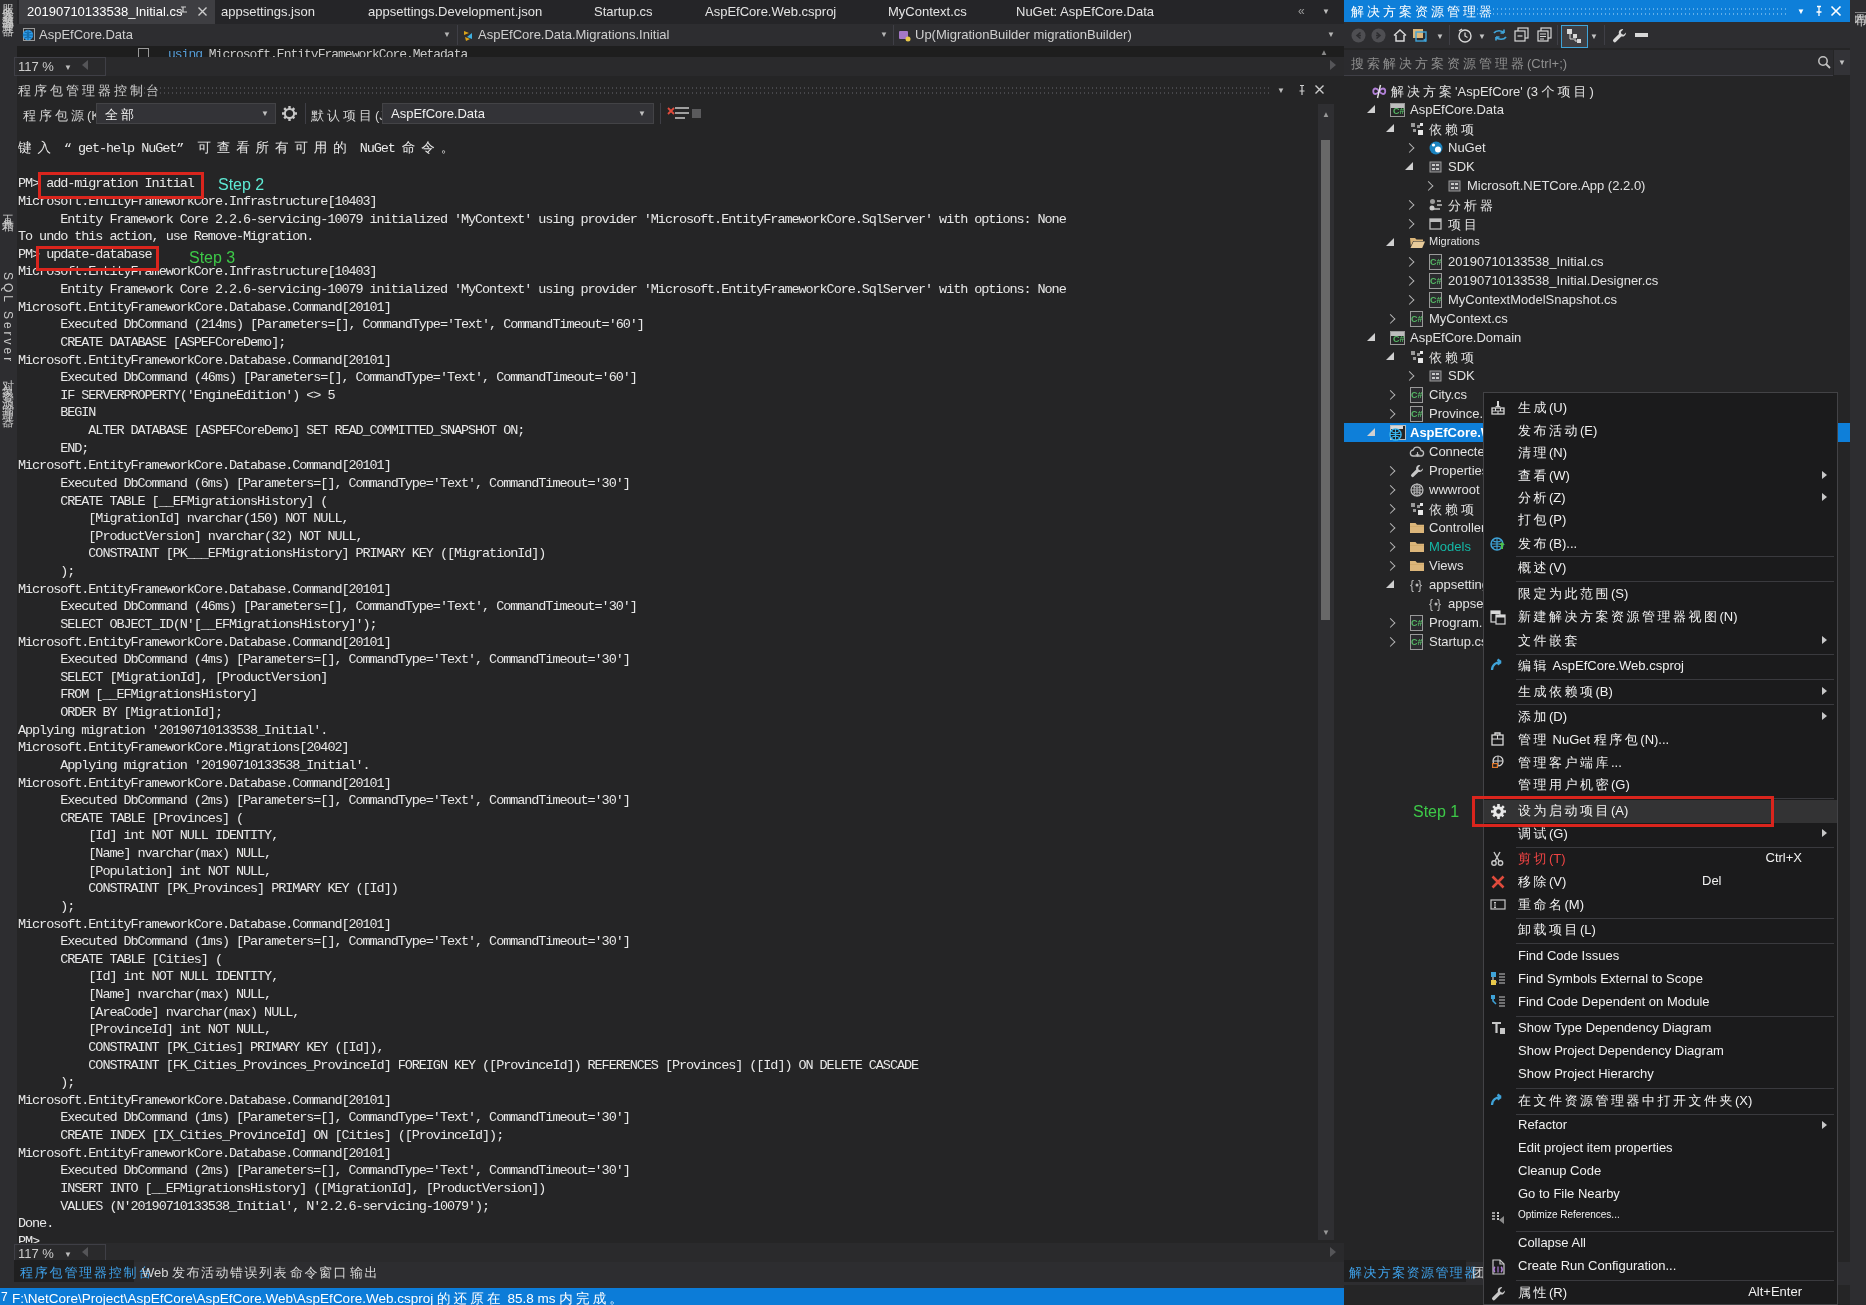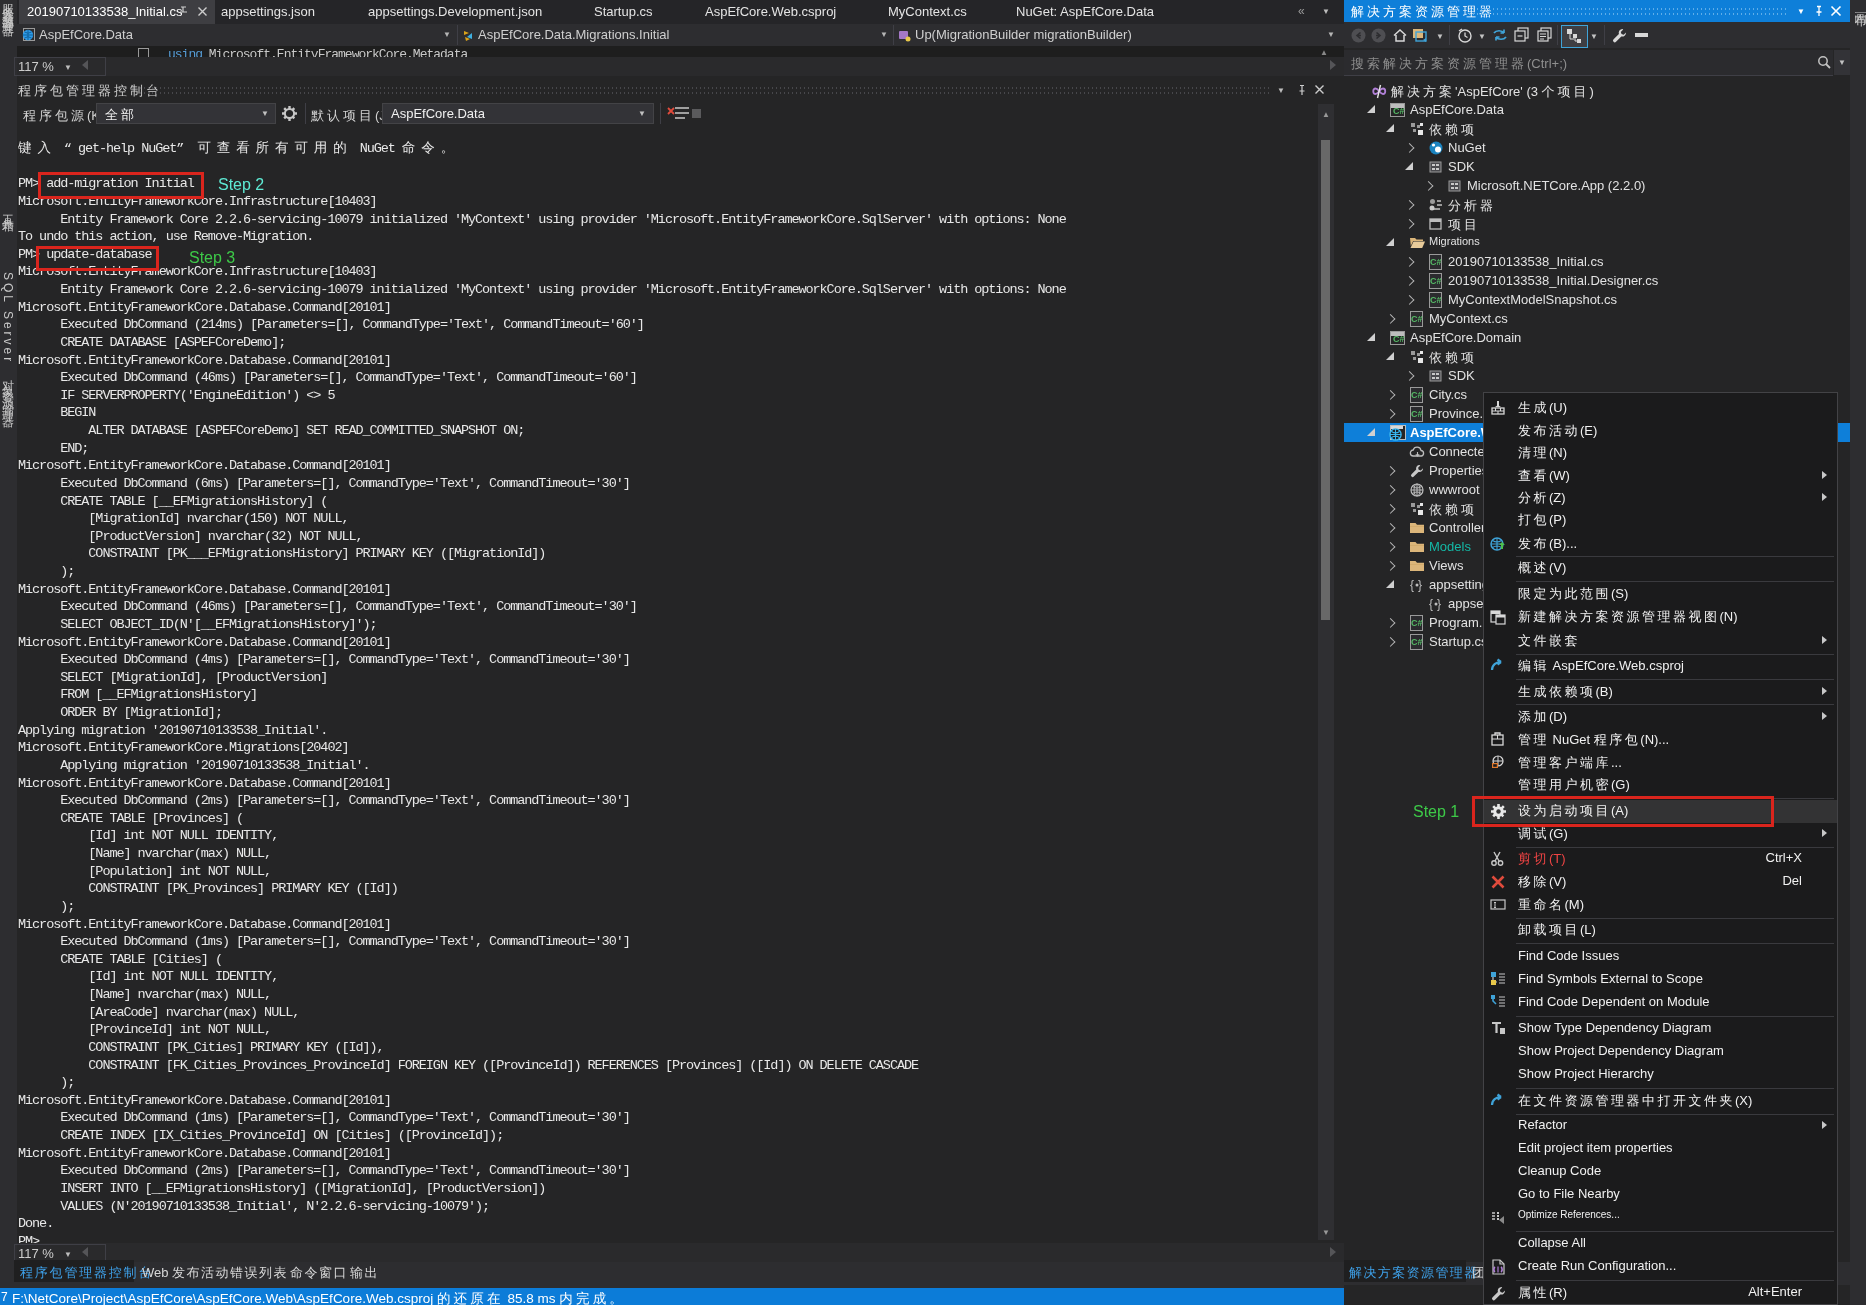--- a/index.html
+++ b/index.html
@@ -589,21 +589,21 @@
     <path d="M4 1l5 9M10 1L5 10" stroke="#c8c8c8" stroke-width="1.4" fill="none"></path>
     <circle cx="4" cy="12" r="2.2" fill="none" stroke="#c8c8c8" stroke-width="1.4"></circle>
     <circle cx="10.5" cy="12" r="2.2" fill="none" stroke="#c8c8c8" stroke-width="1.4"></circle>
   </svg>
 <div class="ab" style="left:1518px;top:850px;font-size:13px;color:#ef4444;white-space:nowrap"><span style="letter-spacing:2.5px">剪切</span>(T)</div>
 <div class="ab" style="left:1702px;top:850px;width:100px;font-size:13px;color:#f1f1f1;text-align:right">Ctrl+X</div>
 <svg class="ab" style="left:1490px;top:873.5px" width="16" height="16">
     <path d="M2.5 2.5l11 11M13.5 2.5l-11 11" stroke="#e04b3c" stroke-width="2.6"></path>
   </svg>
 <div class="ab" style="left:1518px;top:873px;font-size:13px;color:#f1f1f1;white-space:nowrap"><span style="letter-spacing:2.5px">移除</span>(V)</div>
-<div class="ab" style="left:1702px;top:873px;width:100px;font-size:13px;color:#f1f1f1;text-align:right">Del</div>
+<div class="ab" style="left:1702px;top:873px;width:100px;font-size:13px;color:#f1f1f1;text-align:left">Del</div>
 <svg class="ab" style="left:1490px;top:896.5px" width="17" height="16">
     <rect x="1" y="3" width="14" height="9" fill="none" stroke="#c8c8c8" stroke-width="1.2"></rect>
     <path d="M4 5.5h2M5 5.5v5M4 10.5h2" stroke="#c8c8c8" stroke-width="1"></path>
   </svg>
 <div class="ab" style="left:1518px;top:896px;font-size:13px;color:#f1f1f1;white-space:nowrap"><span style="letter-spacing:2.5px">重命名</span>(M)</div>
 <div class="ab" style="left:1518px;top:921px;font-size:13px;color:#f1f1f1;white-space:nowrap"><span style="letter-spacing:2.5px">卸载项目</span>(L)</div>
 <div class="ab" style="left:1518px;top:947.5px;font-size:13px;color:#f1f1f1;white-space:nowrap">Find Code Issues</div>
 <svg class="ab" style="left:1490px;top:971.0px" width="17" height="16">
     <path d="M3 2v9h4" stroke="#c8c8c8" fill="none" stroke-width="1.2"></path>
     <rect x="1" y="1" width="5" height="5" fill="#3fa3d8"></rect>

